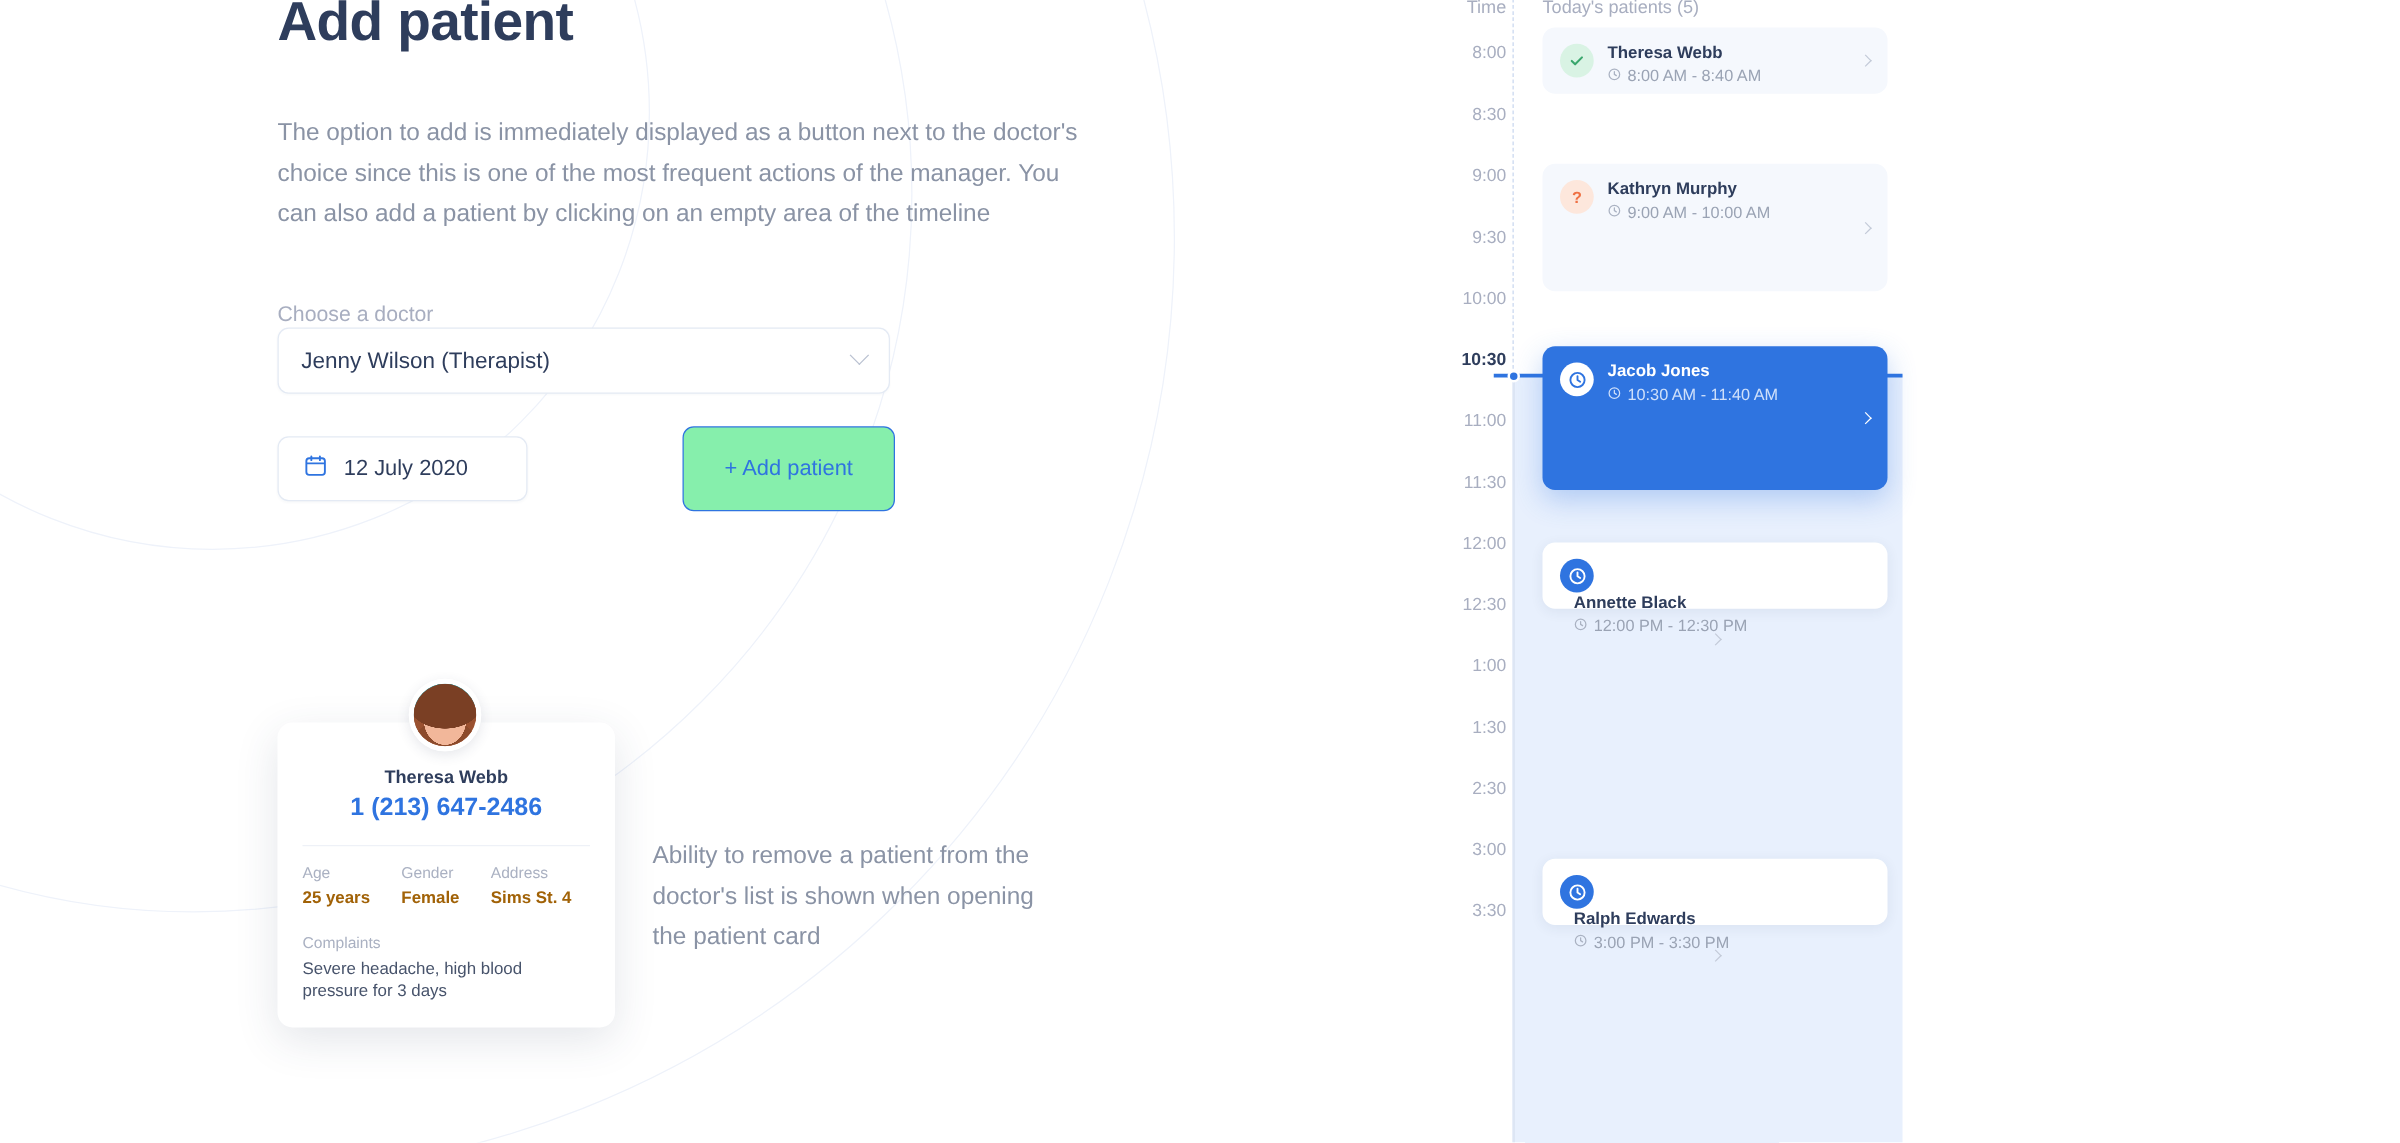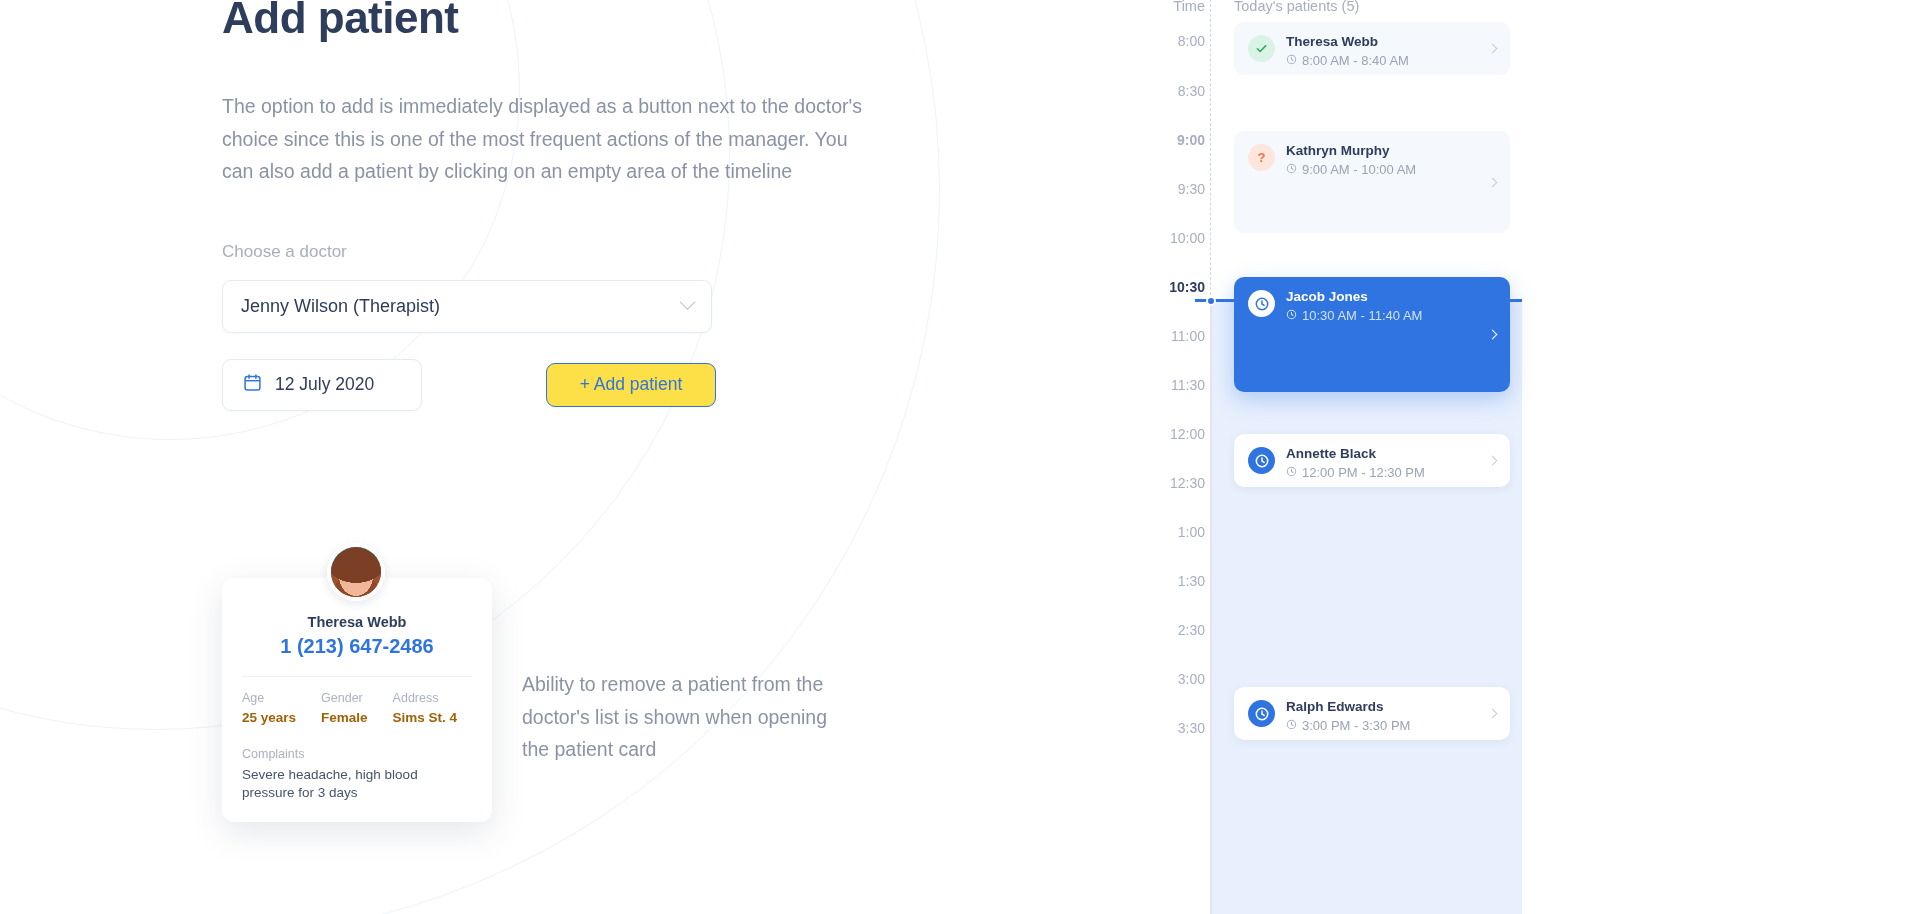--- a/index.html
+++ b/index.html
@@ -22,40 +22,40 @@
   .title {
     font-size:44px; font-weight:bold; color:#2e3d5c;
     letter-spacing:-0.5px; line-height:1.1; margin-top:-6px;
   }
   .desc {
     margin-top:48px; font-size:19.5px; line-height:32.5px;
     color:#8a93a5; max-width:645px;
   }
   .field-label { margin-top:54px; font-size:17px; color:#a8aec0; }
   .select {
-    margin-top:18px; width:490px; height:53px;
+    width:490px; height:53px;
     border:1px solid #e4eaf4; border-radius:9px; background:#fff;
     display:flex; align-items:center; padding:0 18px;
     font-size:18px; color:#2e3d5c;
     box-shadow:0 1px 2px rgba(46,61,92,.03);
   }
   .select .val { flex:1; }
   .chev { width:11px; height:11px; border-right:1.6px solid #b9c0d0;
           border-bottom:1.6px solid #b9c0d0; transform:rotate(45deg) translate(-3px,-3px); }
 
   .row { margin-top:26px; display:flex; align-items:center; }
   .datebox {
     width:200px; height:52px; border:1px solid #e4eaf4; border-radius:9px;
     background:#fff; display:flex; align-items:center; gap:13px; padding:16px 20px;
     font-size:17.5px; color:#2e3d5c;
     box-shadow:0 1px 2px rgba(46,61,92,.03);
   }
   .addbtn {
-    margin-left:124px; width:170px; height:44px;
-    border:1.4px solid #2f74e0; border-radius:9px; background:#fde047;
+    margin-left:124px; width:170px; height:68px;
+    border:1.4px solid #2f74e0; border-radius:9px; background:#86efac;
     color:#2f74e0; font-size:17.5px; font-family:inherit;
     display:flex; align-items:center; justify-content:center; cursor:pointer;
   }
 
   
   .pcard-wrap { position:absolute; left:222px; top:578px; width:270px; }
   .avatar {
     position:absolute; left:105px; top:-35px; width:58px; height:58px;
     border-radius:50%; border:4px solid #fff; z-index:3; overflow:hidden;
     box-shadow:0 3px 10px rgba(46,61,92,.12);
@@ -116,21 +116,21 @@
              background:#2f74e0; }
   .nowdot { position:absolute; left:66px; top:296px; width:10px; height:10px;
             border-radius:50%; background:#2f74e0; border:2px solid #fff; }
 
   .col { position:absolute; left:94px; top:0; width:276px; }
   .appt {
     position:absolute; left:0; width:276px; border-radius:10px;
     display:flex; align-items:flex-start; padding:12px 14px; cursor:pointer;
   }
   .appt.pending { background:#f5f8fd; }
-  .appt.plain   { background:#ffffff; box-shadow:0 2px 10px rgba(46,61,92,.07); }
+  .appt.plain   { background:#ffffff; box-shadow:0 2px 10px rgba(46,61,92,.07);flex-direction:column; }
   .appt.active  { background:#2f74e0; box-shadow:0 8px 22px rgba(47,116,224,.3); }
   .badge { width:27px; height:27px; border-radius:50%; flex:0 0 27px;
            display:flex; align-items:center; justify-content:center;
            font-size:13px; font-weight:bold; margin-top:1px; }
   .badge.done { background:#d9f3e4; color:#3aa76d; }
   .badge.q    { background:#fde7dc; color:#ef7043; }
   .badge.clock{ background:#2f74e0; }
   .badge.clockw { background:#ffffff; }
   .txt { margin-left:11px; flex:1; }
   .aname { font-size:13.5px; font-weight:bold; color:#2e3d5c; }
@@ -204,21 +204,21 @@
   </div>
 
   <div class="note">Ability to remove a patient from the doctor's list is shown when opening the patient card</div>
 
   <div class="timeline">
     <div class="zone"></div>
     <div class="rail">
       <div class="hdr">Time</div>
     <div class="tick" style="top: 33px;">8:00</div>
         <div class="tick" style="top: 83px;">8:30</div>
-        <div class="tick" style="top: 132px; font-weight: bold;">9:00</div>
+        <div class="tick" style="top: 132px;">9:00</div>
         <div class="tick" style="top: 181px;">9:30</div>
         <div class="tick" style="top: 230px;">10:00</div>
         <div class="tick active" style="top: 279px;">10:30</div>
         <div class="tick" style="top: 328px;">11:00</div>
         <div class="tick" style="top: 377px;">11:30</div>
         <div class="tick" style="top: 426px;">12:00</div>
         <div class="tick" style="top: 475px;">12:30</div>
         <div class="tick" style="top: 524px;">1:00</div>
         <div class="tick" style="top: 573px;">1:30</div>
         <div class="tick" style="top: 622px;">2:30</div>

